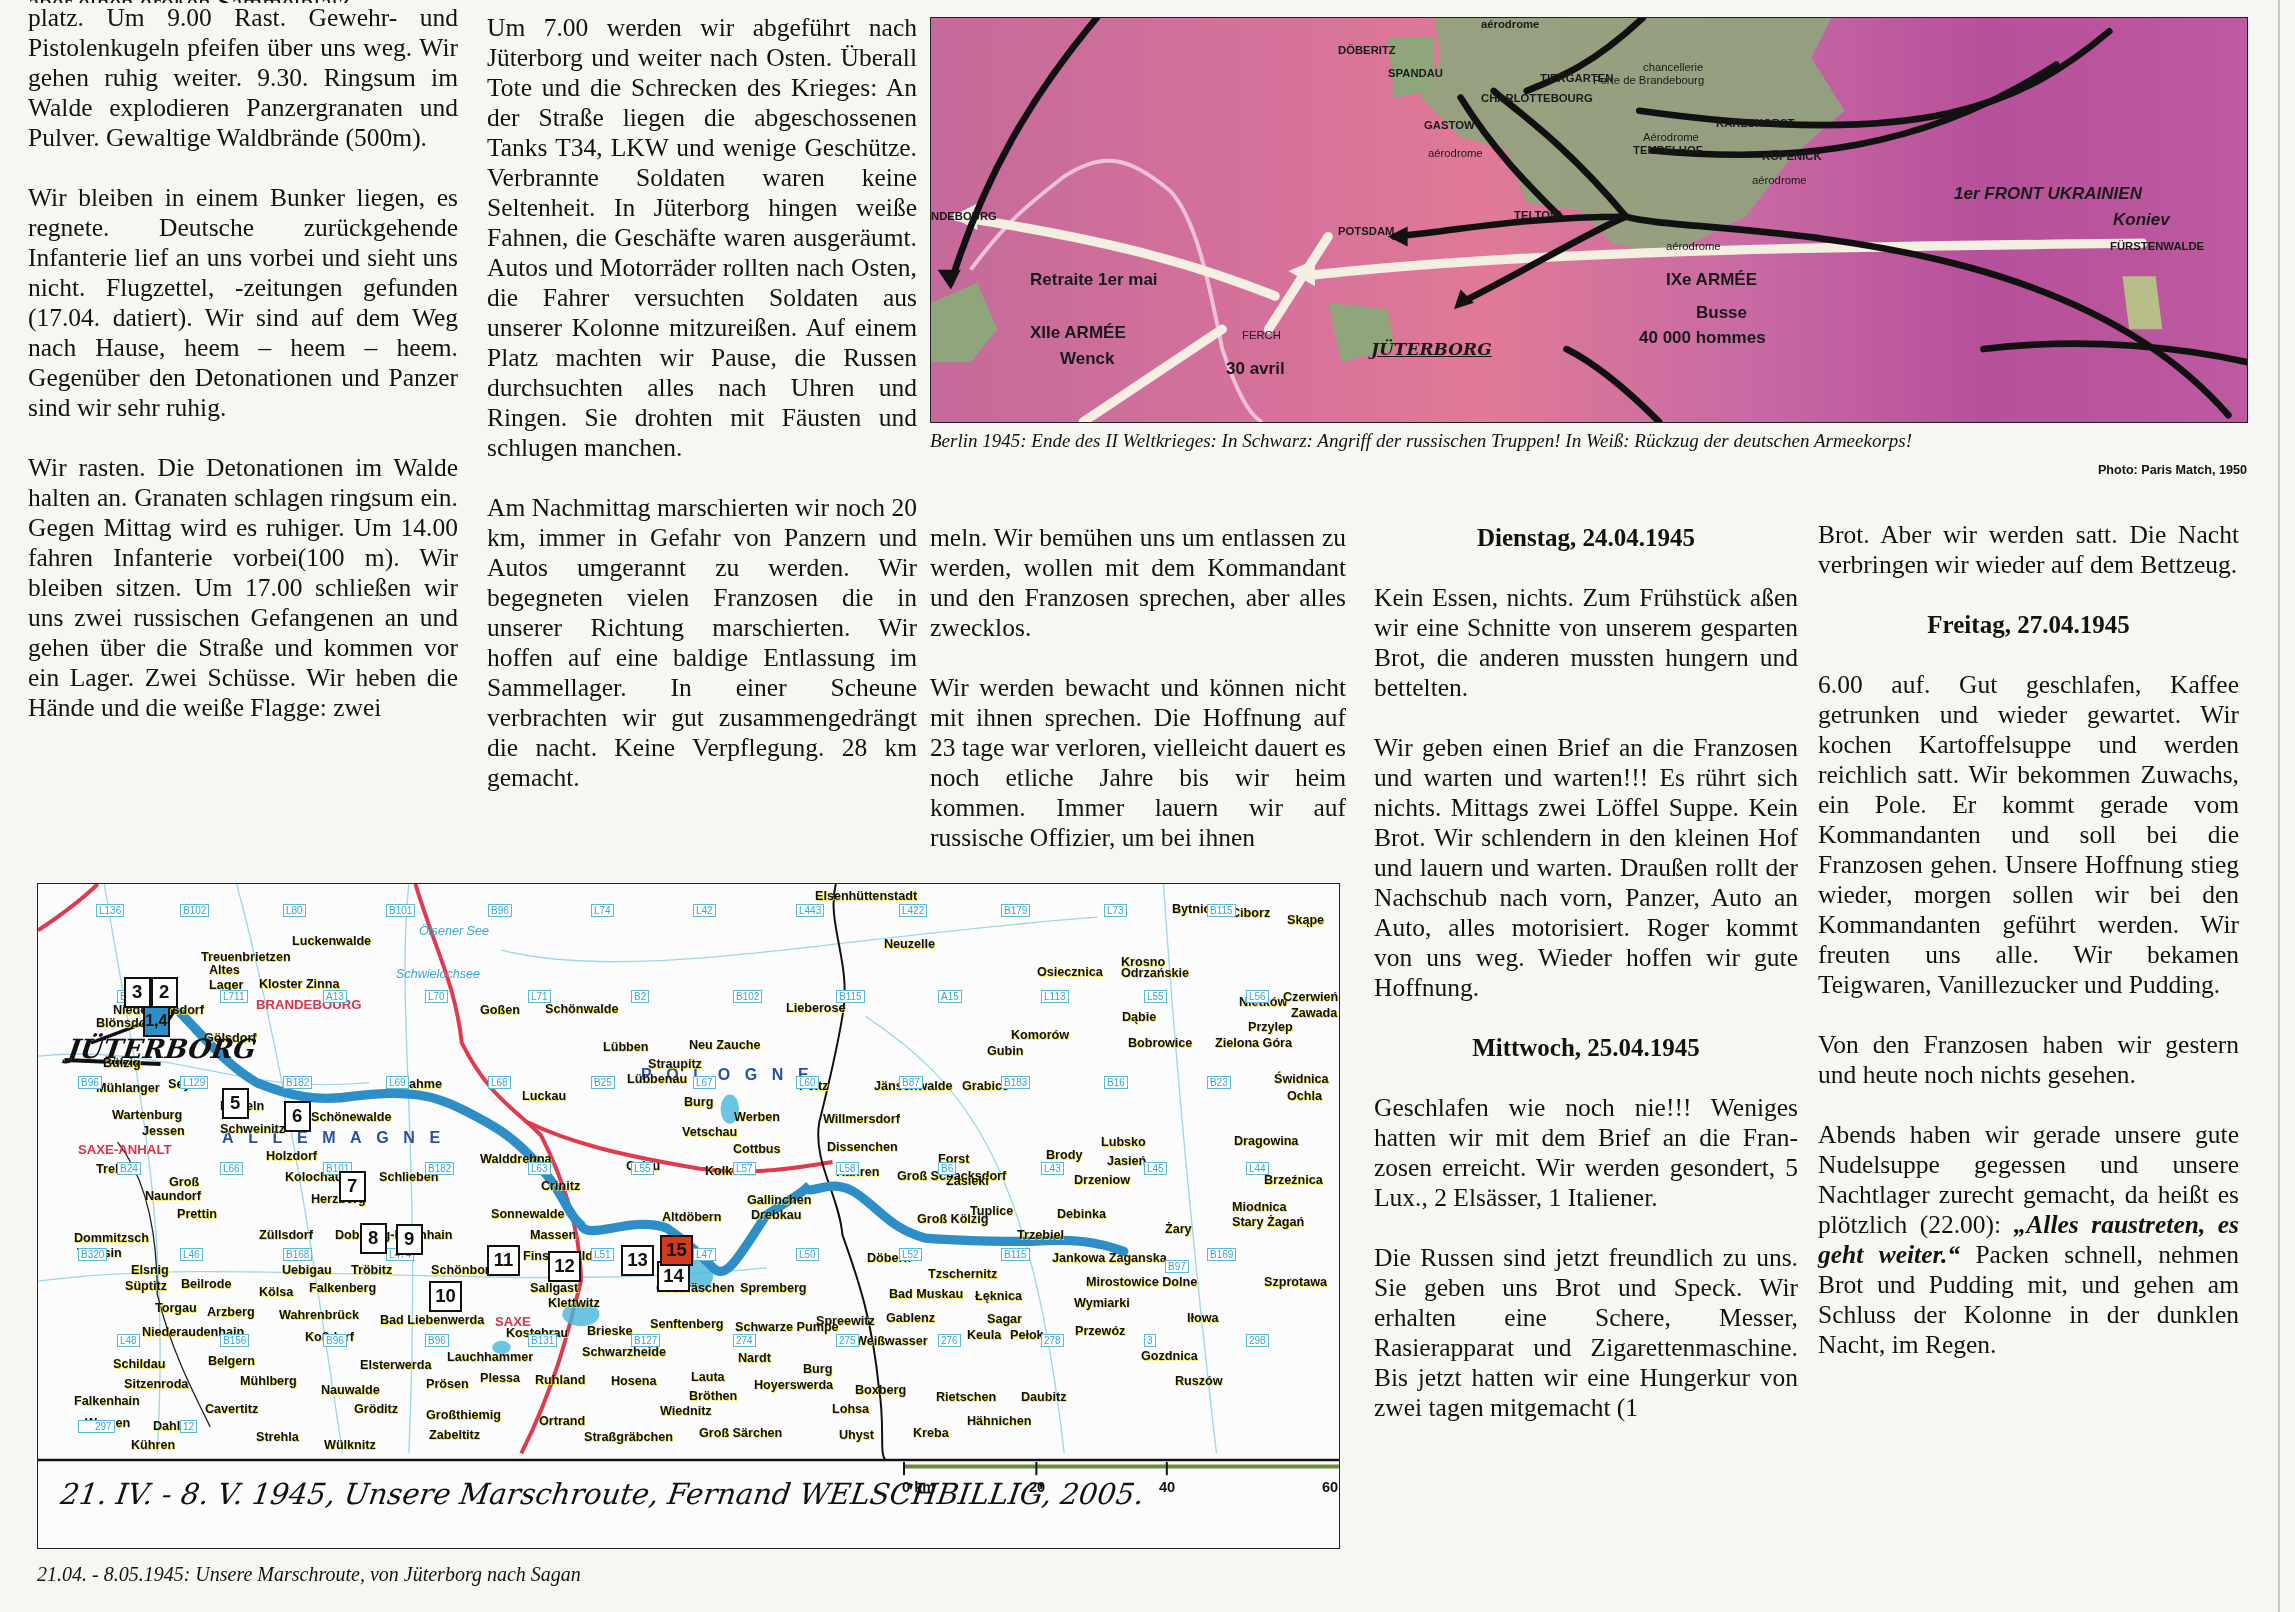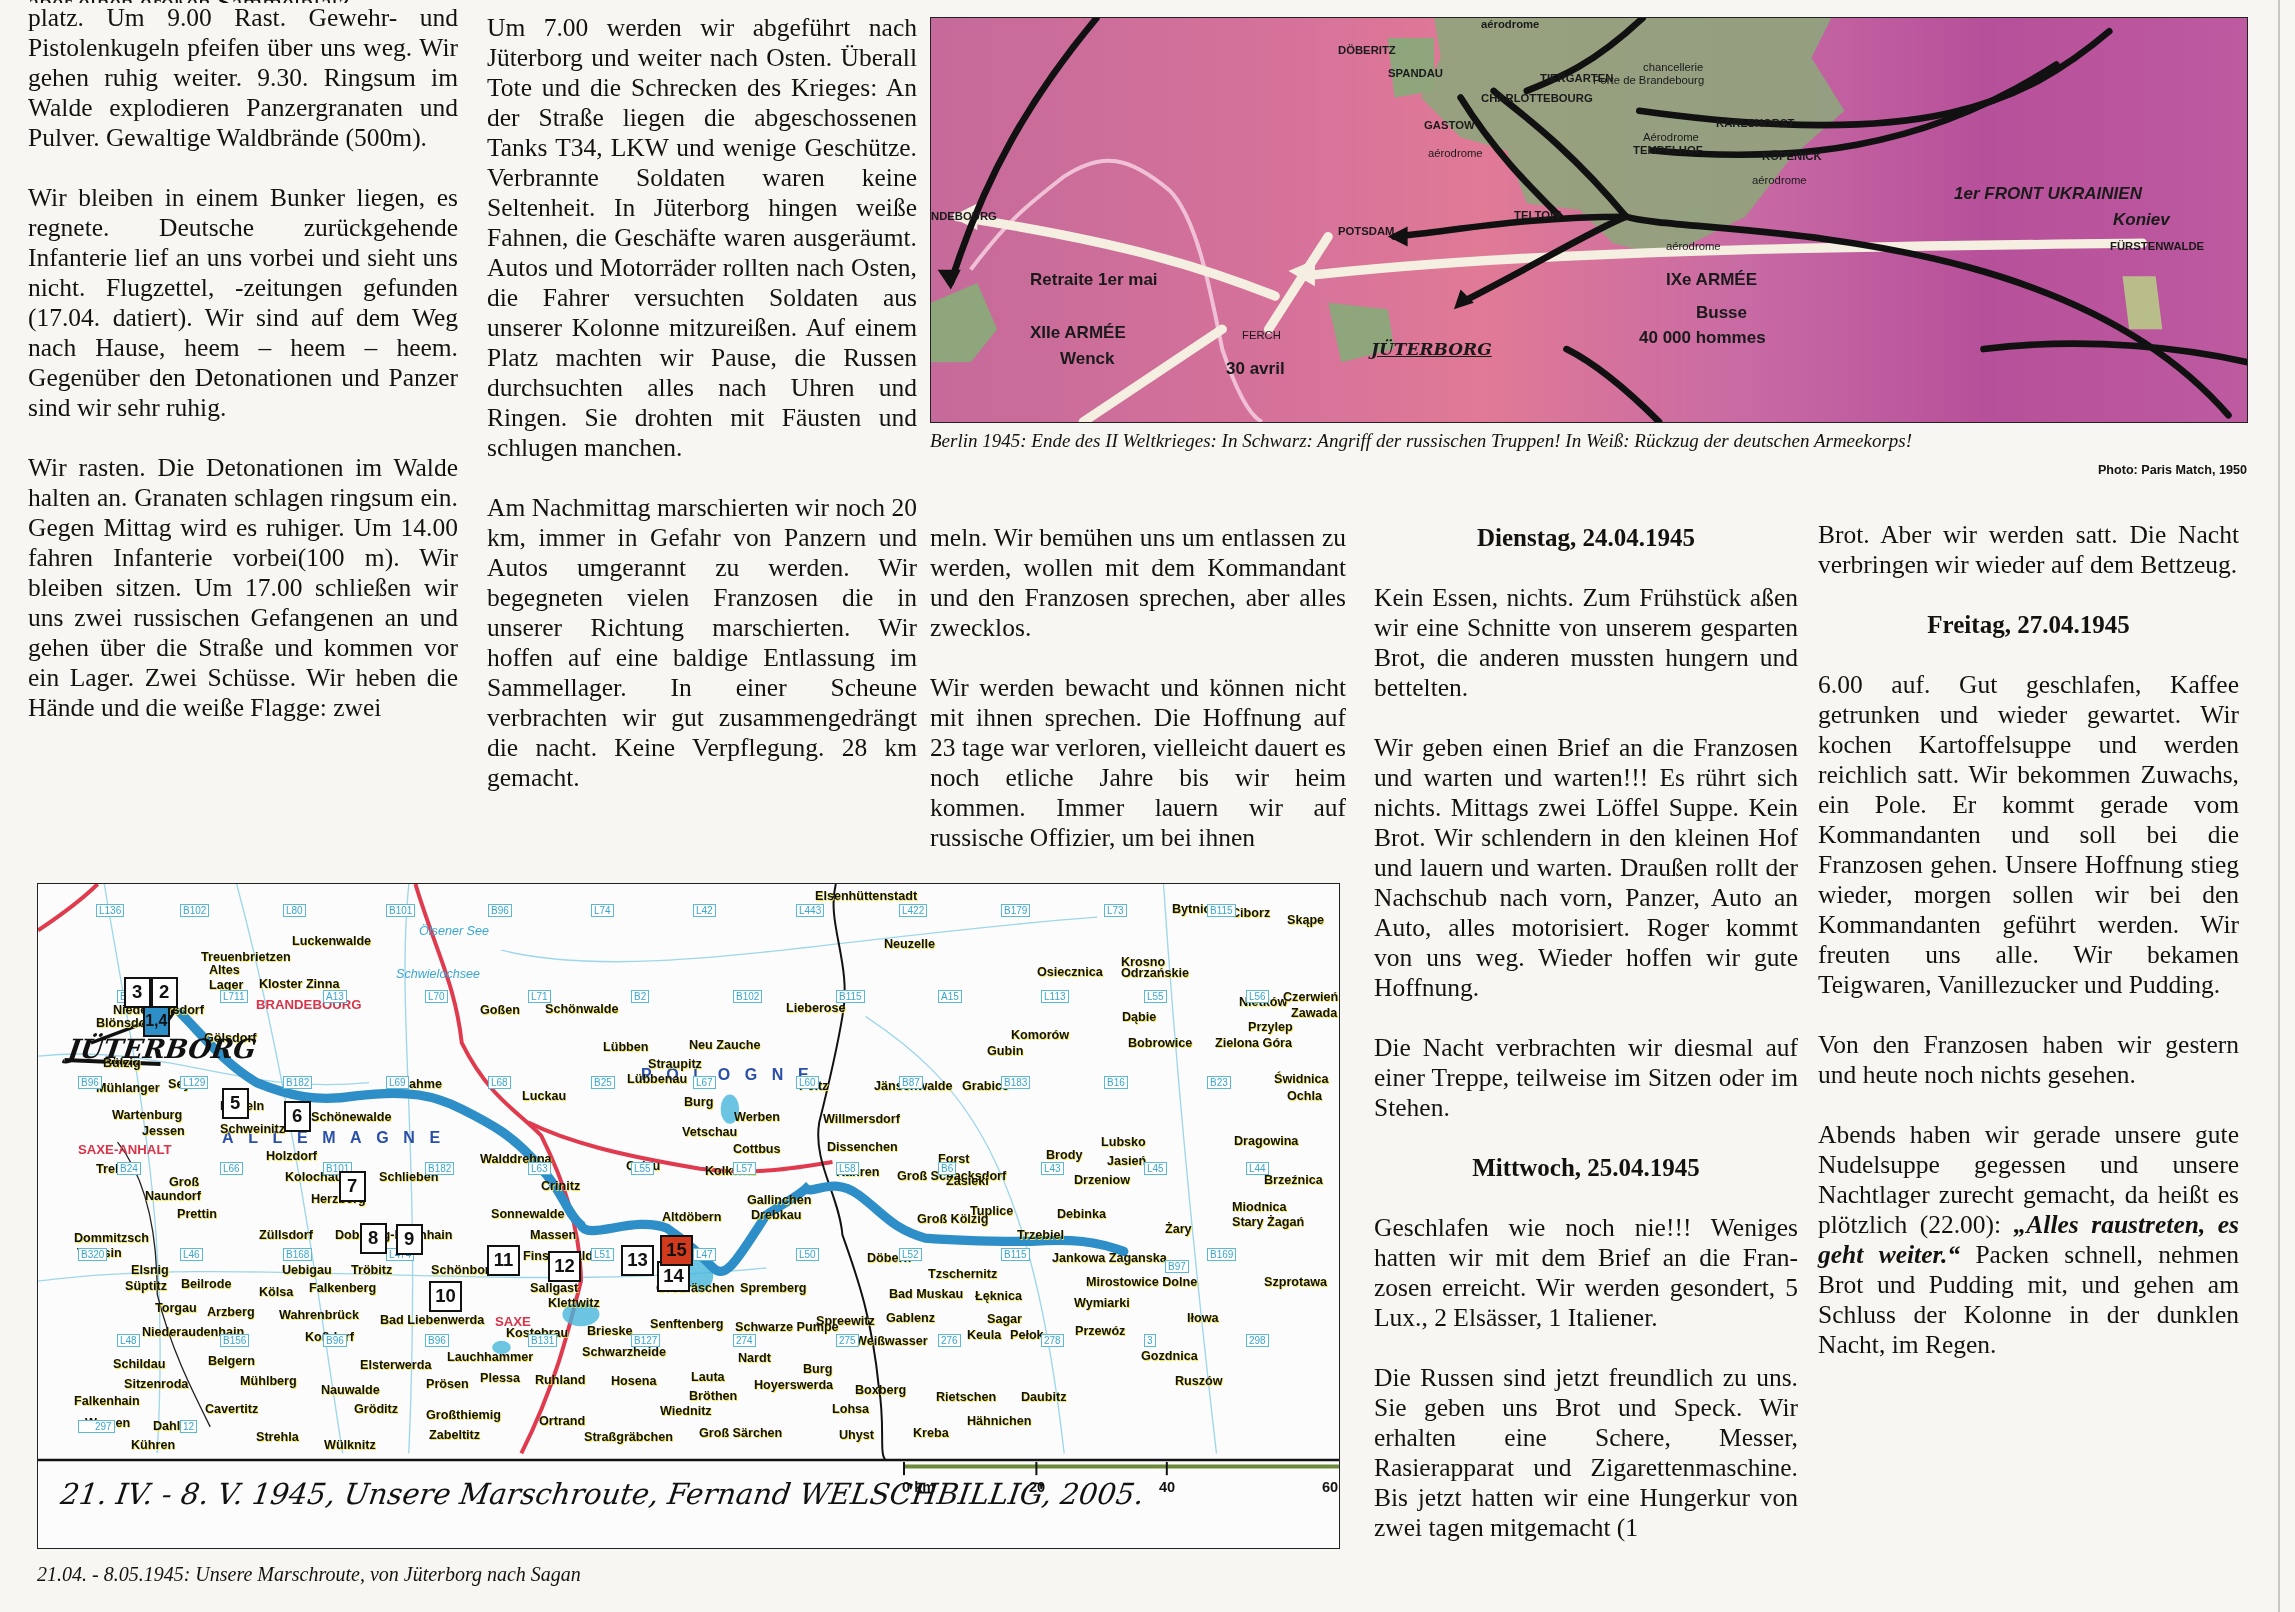--- a/index.html
+++ b/index.html
@@ -135,21 +135,20 @@
 
 <div class="col col3">
   <p>meln. Wir bemühen uns um entlas­sen zu werden, wollen mit dem Kom­mandant und den Franzosen spre­chen, aber alles zwecklos.</p>
   <p class="last">Wir werden bewacht und können nicht mit ihnen sprechen. Die Hoff­nung auf 23 tage war verloren, viel­leicht dauert es noch etliche Jahre bis wir heim kommen. Immer lauern wir auf russische Offizier, um bei ihnen</p>
 </div>
 
 <div class="col col4">
   <h3>Dienstag, 24.04.1945</h3>
   <p>Kein Essen, nichts. Zum Frühstück aßen wir eine Schnitte von unserem gesparten Brot, die anderen mussten hungern und bettelten.</p>
   <p>Wir geben einen Brief an die Fran­zosen und warten und warten!!! Es rührt sich nichts. Mittags zwei Löffel Suppe. Kein Brot. Wir schlendern in den kleinen Hof und lauern und war­ten. Draußen rollt der Nachschub nach vorn, Panzer, Auto an Auto, alles motorisiert. Roger kommt von uns weg. Wieder hoffen wir gute Hoffnung.</p>
-  <p>Die Nacht verbrachten wir diesmal auf einer Treppe, teilweise im Sitzen oder im Stehen.</p>
   <h3>Mittwoch, 25.04.1945</h3>
   <p>Geschlafen wie noch nie!!! Weniges hatten wir mit dem Brief an die Fran­zosen erreicht. Wir werden geson­dert, 5 Lux., 2 Elsässer, 1 Italiener.</p>
   <p class="last">Die Russen sind jetzt freundlich zu uns. Sie geben uns Brot und Speck. Wir erhalten eine Schere, Messer, Rasierapparat und Zigarettenma­schine. Bis jetzt hatten wir eine Hun­gerkur von zwei tagen mitgemacht (1</p>
 </div>
 
 <div class="col col5">
   <p>Brot. Aber wir werden satt. Die Nacht verbringen wir wieder auf dem Bettzeug.</p>
   <h3>Freitag, 27.04.1945</h3>
   <p>6.00 auf. Gut geschlafen, Kaffee getrunken und wieder gewartet. Wir kochen Kartoffelsuppe und werden reichlich satt. Wir bekommen Zu­wachs, ein Pole. Er kommt gerade vom Kommandanten und soll bei die Franzosen gehen. Unsere Hoffnung stieg wieder, morgen sollen wir bei den Kommandanten geführt werden. Wir freuten uns alle. Wir bekamen Teigwaren, Vanillezucker und Pud­ding.</p>
   <p>Von den Franzosen haben wir gestern und heute noch nichts gese­hen.</p>

